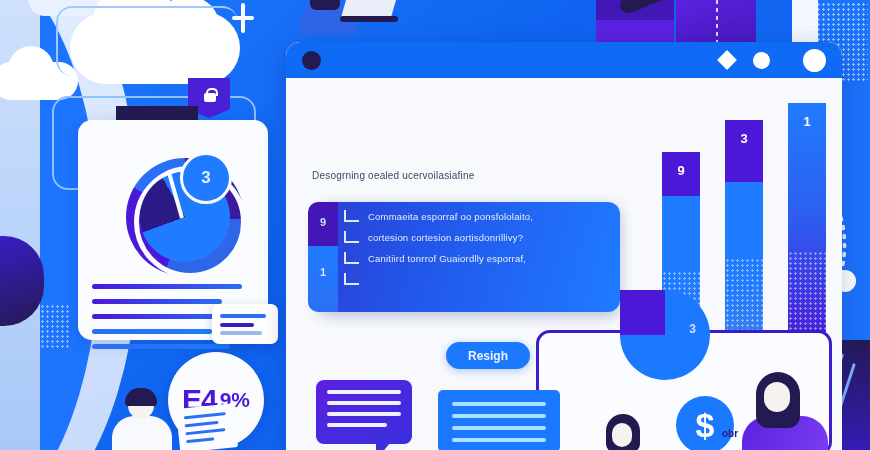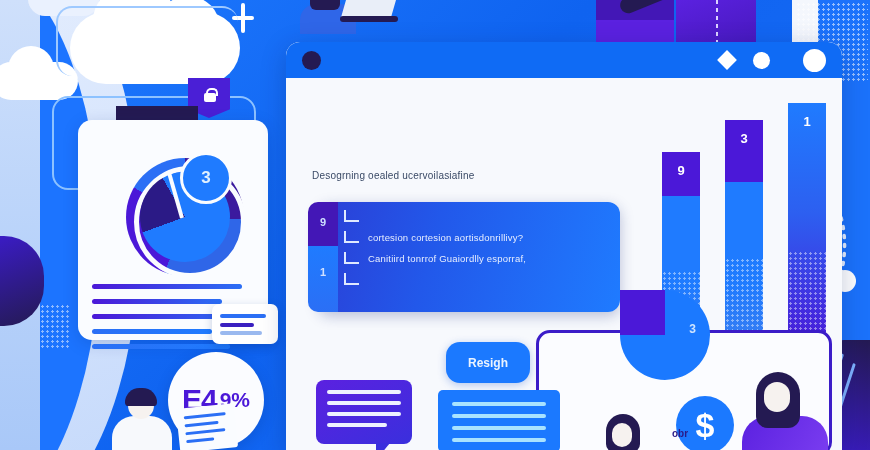--- a/index.html
+++ b/index.html
@@ -114,21 +114,21 @@
   .btxt{color:#e7eeff;font-size:9.5px;letter-spacing:.2px;white-space:nowrap;}
 
   
   .ptab{position:absolute;left:22px;width:30px;}
   .ptab.t1{top:160px;height:44px;background:#4317b6;border-radius:10px 0 0 0;}
   .ptab.t2{top:204px;height:66px;background:linear-gradient(180deg,#1f7bff,#2b6ff5);border-radius:0 0 0 10px;}
   .ptab .n{position:absolute;left:0;right:0;text-align:center;color:#cfe0ff;font-size:11px;font-weight:700;}
   .ptab.t1 .n{top:14px;} .ptab.t2 .n{top:20px;}
 
   
-  .btn-resigh{position:absolute;left:160px;top:300px;width:84px;height:41px;border-radius:14px;background:#1b79ff;
+  .btn-resigh{position:absolute;left:160px;top:300px;width:84px;height:27px;border-radius:14px;background:#1b79ff;
     display:flex;align-items:center;justify-content:center;color:#eaf3ff;font-size:12px;font-weight:600;
     box-shadow:0 2px 8px rgba(20,80,200,.3);}
 
   
   .bubble{position:absolute;left:30px;top:338px;width:96px;height:64px;border-radius:8px;
     background:linear-gradient(150deg,#5b21e0,#3a2fdd);}
   .bubble:after{content:"";position:absolute;left:60px;bottom:-16px;width:0;height:0;
     border-left:14px solid #3a2fdd;border-bottom:17px solid transparent;}
   .bubble i{position:absolute;left:11px;height:3.5px;border-radius:2px;background:#eef2ff;display:block;}
 
@@ -151,21 +151,21 @@
   .pie .lbl{position:absolute;right:14px;top:32px;color:#cfe4ff;font-size:12px;font-weight:700;}
   .pie-sq{position:absolute;left:334px;top:248px;width:45px;height:45px;background:#4b18d8;}
 
   
   .outline-card{position:absolute;left:250px;top:288px;width:290px;height:120px;border:3px solid #3b1cc8;
     border-radius:14px;background:#fbfcff;}
 
   
   .dollar{position:absolute;left:676px;top:396px;width:58px;height:58px;border-radius:50%;background:#1b79ff;
     display:flex;align-items:center;justify-content:center;color:#fff;font-size:34px;font-weight:800;}
-  .dollar-sub{position:absolute;left:672px;top:428px;color:#2b1a86;font-size:10px;font-weight:700;}
+  .dollar-sub{position:absolute;left:722px;top:428px;color:#2b1a86;font-size:10px;font-weight:700;}
 
   
   .p-right{position:absolute;left:742px;top:372px;width:86px;height:78px;}
   .p-right .hair{position:absolute;left:14px;top:0;width:44px;height:56px;border-radius:22px 22px 12px 12px;background:#241a52;}
   .p-right .face{position:absolute;left:22px;top:10px;width:26px;height:30px;border-radius:13px;background:#f6f2ef;}
   .p-right .body{position:absolute;left:0;top:44px;width:86px;height:40px;border-radius:26px 26px 0 0;
     background:linear-gradient(120deg,#5b21e0,#7a3df0);}
   .p-right2{position:absolute;left:598px;top:414px;width:52px;height:40px;}
   .p-right2 .hair{position:absolute;left:8px;top:0;width:34px;height:38px;border-radius:17px 17px 8px 8px;background:#241a52;}
   .p-right2 .face{position:absolute;left:14px;top:9px;width:20px;height:24px;border-radius:10px;background:#f6f2ef;}
@@ -318,20 +318,21 @@
     <div class="ptab t1">
       <span class="n">9</span>
     </div>
     <div class="ptab t2">
       <span class="n">1</span>
     </div>
 
     <div class="blist">
       <div class="brow">
         <span class="bmark"></span>
+        <span class="btxt">Commaeita esporraf oo ponsfololaito,</span>
       </div>
       <div class="brow">
         <span class="bmark"></span>
         <span class="btxt">cortesion cortesion aortisdonrillivy?</span>
       </div>
       <div class="brow">
         <span class="bmark"></span>
         <span class="btxt">Canitiird tonrrof Guaiordlly esporraf,</span>
       </div>
       <div class="brow">

